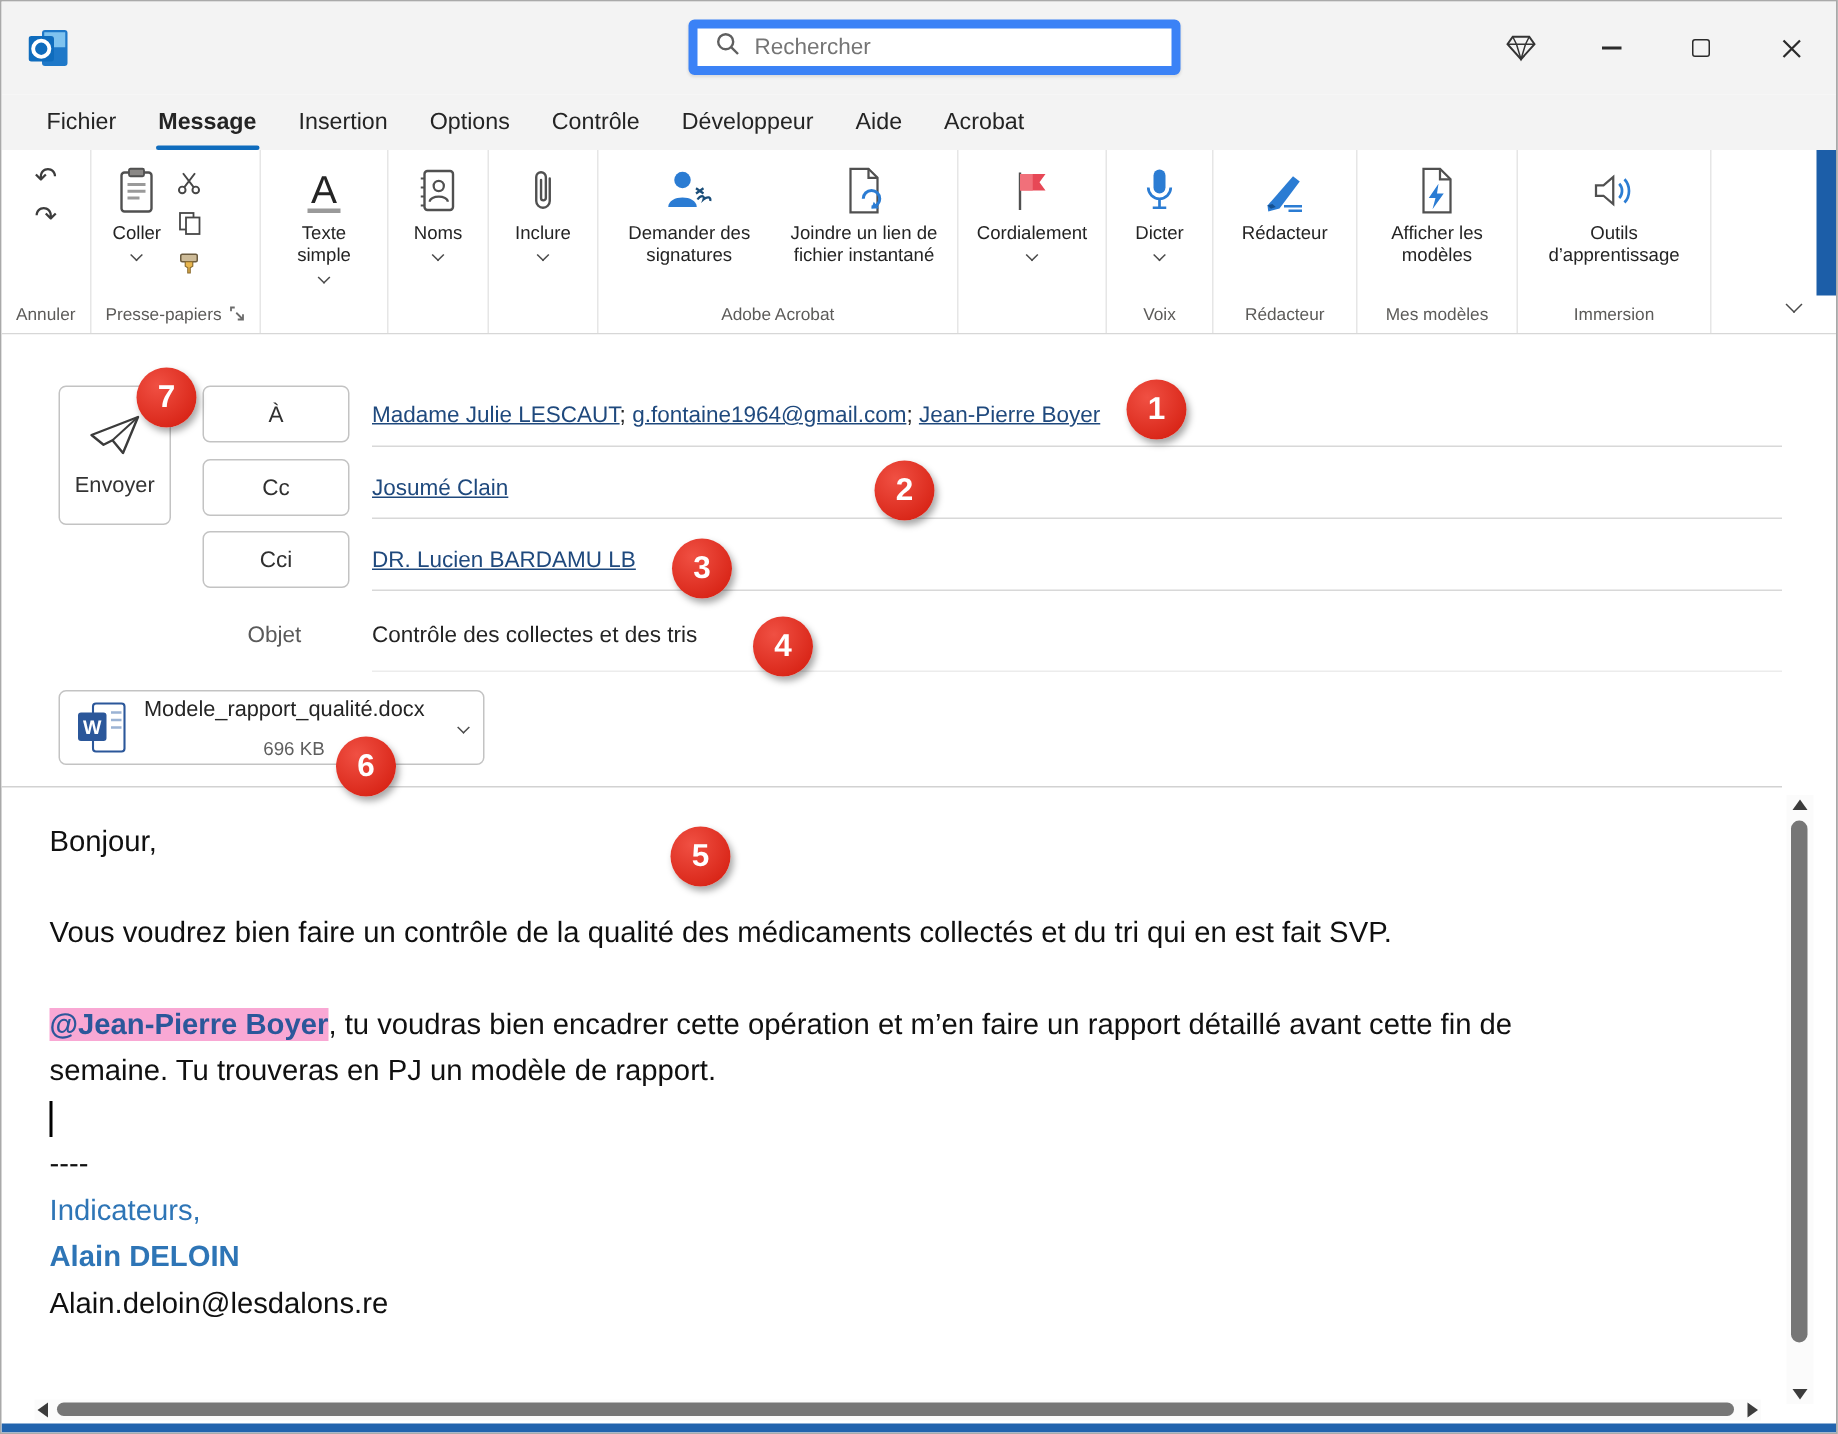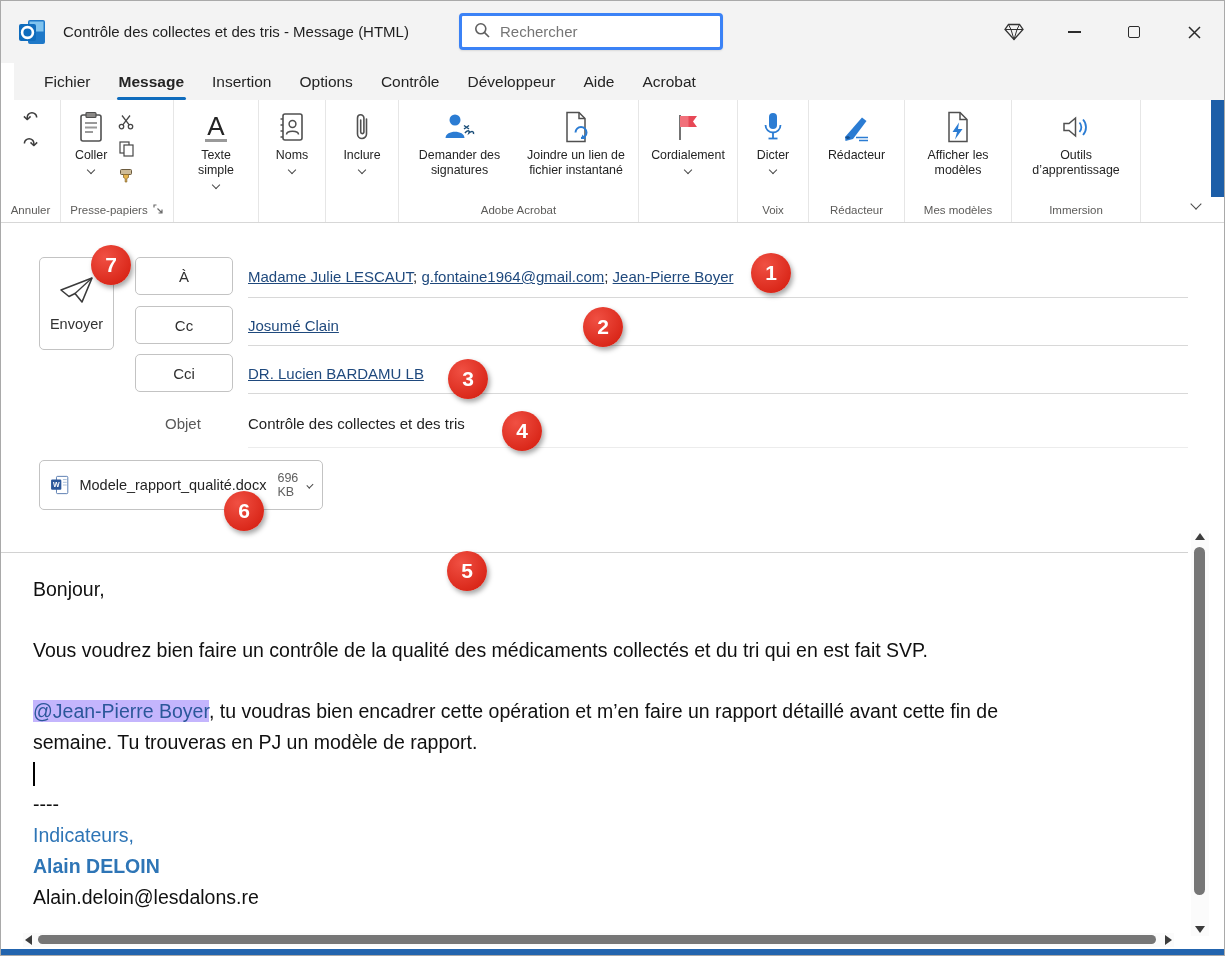--- a/index.html
+++ b/index.html
@@ -3,30 +3,30 @@
 <meta charset="utf-8">
 <style>
   *{box-sizing:border-box;margin:0;padding:0;}
   html,body{background:#8a8a8a;font-family:"Liberation Sans","DejaVu Sans",sans-serif;}
   .window{position:relative;width:1225px;height:956px;background:#fff;border:1px solid #a9a9a9;overflow:hidden;}
 
   
   .titlebar{position:absolute;left:0;top:0;right:0;height:62px;background:#f3f3f3;}
   .app-icon{position:absolute;left:18px;top:17px;width:28px;height:28px;}
   .win-title{position:absolute;left:62px;top:22px;font-size:15px;color:#1f1f1f;}
-  .searchbox{position:absolute;left:458px;top:12px;width:264px;height:37px;background:#fff;border:3px solid #3b82f6;border-radius:4px;display:flex;align-items:center;padding:0 12px;gap:10px;box-shadow:0 1px 2px rgba(0,0,0,.10);}
+  .searchbox{position:absolute;left:458px;top:12px;width:328px;height:37px;background:#fff;border:6px solid #3b82f6;border-radius:4px;display:flex;align-items:center;padding:0 12px;gap:10px;box-shadow:0 1px 2px rgba(0,0,0,.10);}
   .s-input{border:0;outline:0;flex:1;font-size:15px;color:#333;background:transparent;font-family:inherit;}
   .s-input::placeholder{color:#757575;}
   .win-controls{position:absolute;right:0;top:0;height:62px;display:flex;align-items:center;}
   .wc{width:60px;height:62px;display:flex;align-items:center;justify-content:center;cursor:pointer;}
   .min-glyph{width:13px;height:2px;background:#2b2b2b;display:block;}
   .max-glyph{width:12px;height:12px;border:1.6px solid #2b2b2b;border-radius:2px;display:block;}
 
   
-  .tabsrow{position:absolute;top:62px;left:0;right:0;height:37px;background:#f3f3f3;display:flex;align-items:stretch;padding-left:16px;margin-left:13px;}
+  .tabsrow{position:absolute;top:62px;left:0;right:0;height:37px;background:#f3f3f3;display:flex;align-items:stretch;padding-left:16px;}
   .tab{position:relative;display:flex;align-items:center;padding:0 14px;font-size:15.5px;color:#242424;cursor:pointer;white-space:nowrap;}
   .tab.active span{font-weight:700;}
   .tab.active::after{content:"";position:absolute;left:12px;right:12px;bottom:0;height:3px;border-radius:2px;background:#0f6cbd;}
 
   
   .ribbon{position:absolute;top:99px;left:0;right:0;height:123px;background:#fff;border-bottom:1px solid #d7d7d7;display:flex;}
   .rgroup{display:flex;flex-direction:column;border-right:1px solid #e6e6e6;flex:0 0 auto;}
   .gbody{flex:1;display:flex;justify-content:center;align-items:flex-start;padding-top:5px;}
   .glabel{height:21px;font-size:11.5px;color:#5c5b59;display:flex;align-items:center;justify-content:center;gap:5px;padding-bottom:4px;white-space:nowrap;}
   .rbtn{display:flex;flex-direction:column;align-items:center;padding:5px 6px 0;font-size:12.4px;color:#242424;line-height:15px;text-align:center;cursor:pointer;border-radius:4px;}
@@ -45,29 +45,29 @@
   
   .compose{position:absolute;top:222px;left:0;right:0;height:301px;background:#fff;}
   .send-btn{position:absolute;left:38px;top:34px;width:75px;height:93px;border:1px solid #c3c3c3;border-radius:5px;display:flex;flex-direction:column;align-items:center;justify-content:center;gap:12px;font-size:14.5px;color:#333;background:#fff;cursor:pointer;}
   .fbtn{position:absolute;left:134px;width:98px;height:38px;border:1px solid #c3c3c3;border-radius:5px;background:#fff;display:flex;align-items:center;justify-content:center;font-size:15px;color:#303030;cursor:pointer;}
   .fline{position:absolute;left:247px;right:36px;height:1px;background:#d8d8d8;}
   .fval{position:absolute;left:247px;font-size:15px;color:#242424;white-space:nowrap;}
   .link{color:#1f497d;text-decoration:underline;cursor:pointer;}
   .sep{color:#242424;}
   .objet-label{position:absolute;left:164px;font-size:15px;color:#5a5a5a;}
   .attach-chip{position:absolute;left:38px;top:237px;width:284px;height:50px;border:1px solid #c3c3c3;border-radius:5px;display:flex;align-items:center;padding:0 10px;gap:10px;background:#fff;cursor:pointer;}
-  .attach-text{flex:1;display:flex;flex-direction:row;align-items:center;gap:11px;}
+  .attach-text{flex:1;display:flex;flex-direction:column;align-items:flex-start;gap:11px;}
   .attach-name{font-size:14.5px;color:#242424;}
   .attach-size{font-size:12.5px;color:#5f5f5f;align-self:center;}
 
   
-  .msgbody{position:absolute;top:523px;left:0;right:36px;bottom:28px;border-top:1px solid #d2d2d2;padding:21px 125px 0 32px;font-size:19.5px;color:#101010;overflow:hidden;margin-top:28px;}
+  .msgbody{position:absolute;top:523px;left:0;right:36px;bottom:28px;border-top:1px solid #d2d2d2;padding:21px 125px 0 32px;font-size:19.5px;color:#101010;overflow:hidden;}
   .msgbody p{line-height:31px;}
   .mb{margin-bottom:30px;}
-  .mention{background:#c4b5fd;color:#2b579a;cursor:pointer;}
+  .mention{background:#f9a8d4;color:#2b579a;cursor:pointer;font-weight:bold;}
   .sig-blue{color:#2e75b6;}
   .sig-name{color:#2e75b6;font-weight:700;}
   .caret-line{height:31px;display:flex;align-items:center;}
   .caret{width:2px;height:24px;background:#000;}
 
   
   .vscroll{position:absolute;right:15px;top:529px;width:18px;height:406px;background:#fbfbfb;}
   .tri{width:0;height:0;position:absolute;}
   .tri-up{top:3px;left:4px;border-left:5px solid transparent;border-right:5px solid transparent;border-bottom:7px solid #3c3c3c;}
   .tri-down{bottom:3px;left:4px;border-left:5px solid transparent;border-right:5px solid transparent;border-top:7px solid #3c3c3c;}
@@ -91,21 +91,20 @@
 
   <div class="titlebar">
     <span class="app-icon">
       <svg width="28" height="28" viewBox="0 0 28 28">
         <rect x="9" y="2" width="17" height="24" rx="2" fill="#1e78c8"></rect>
         <rect x="10.5" y="3.5" width="14" height="10" fill="#7fc3ef"></rect>
         <rect x="0" y="6" width="17" height="17" rx="2" fill="#0f6cbd"></rect>
         <circle cx="8.5" cy="14.5" r="5.4" fill="none" stroke="#ffffff" stroke-width="2.6"></circle>
       </svg>
     </span>
-    <span class="win-title">Contrôle des collectes et des tris  -  Message (HTML)</span>
     <div class="searchbox">
       <span>
         <svg width="16" height="16" viewBox="0 0 16 16">
             <circle cx="6.8" cy="6.8" r="5" fill="none" stroke="#5f5f5f" stroke-width="1.6"></circle>
             <line x1="10.6" y1="10.6" x2="15" y2="15" stroke="#5f5f5f" stroke-width="1.6"></line>
           </svg>
       </span>
       <input class="s-input" placeholder="Rechercher" style="">
     </div>
     <div class="win-controls">

